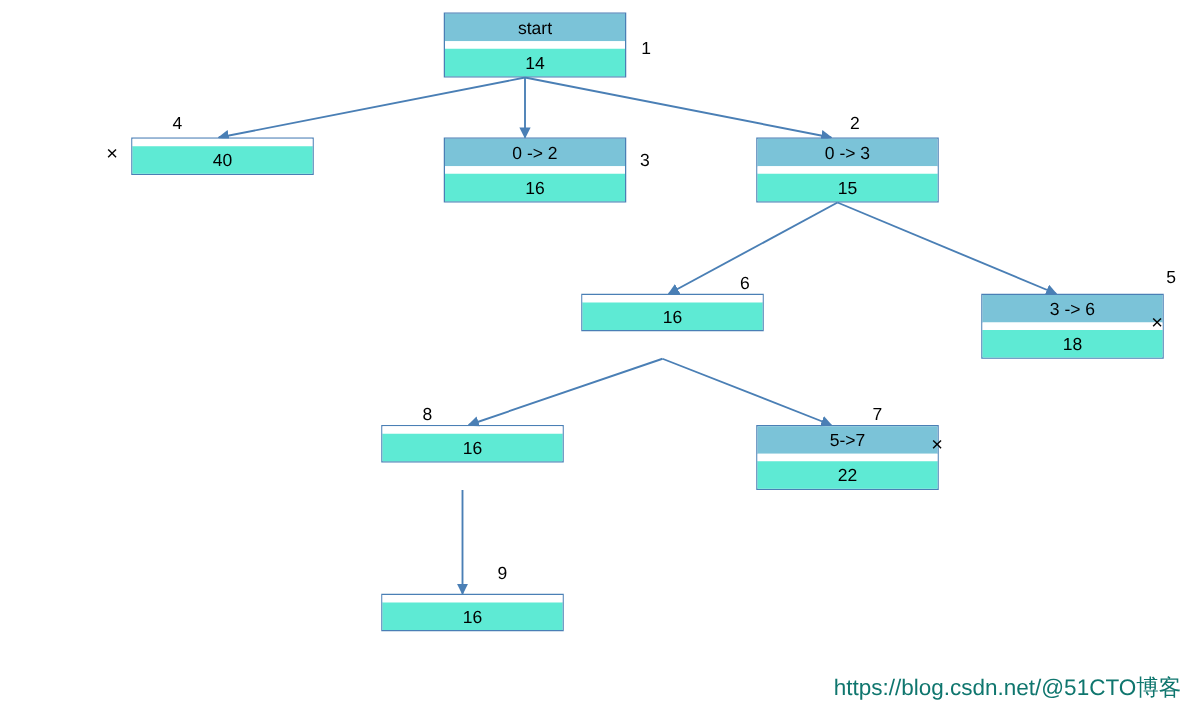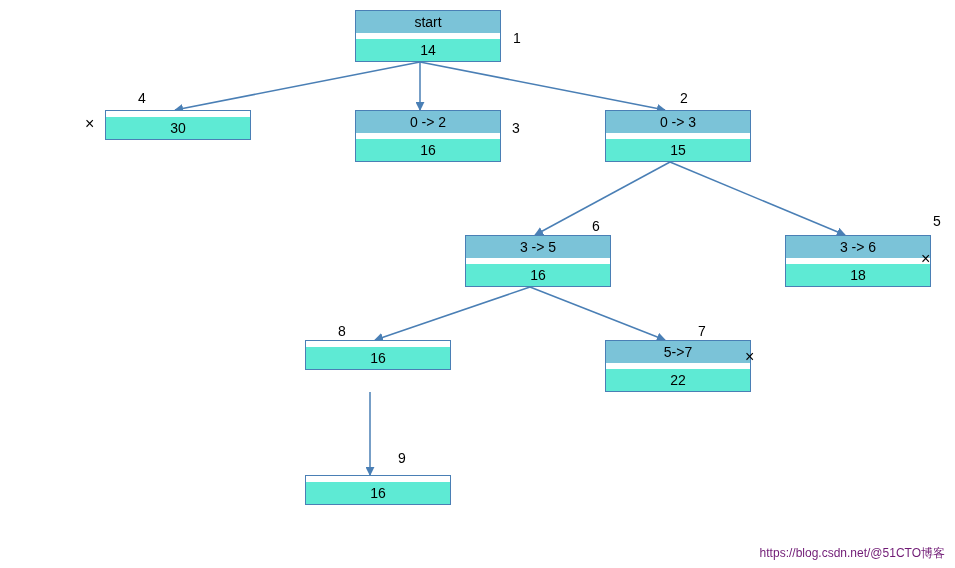--- a/index.html
+++ b/index.html
@@ -41,22 +41,22 @@
   }
   .cross {
     position: absolute;
     color: #000;
     font-size: 16px;
   }
   .watermark {
     position: absolute;
     right: 10px;
     bottom: 6px;
-    color: #701a75;
-    font-size: 12px;
+    color: #0f766e;
+    font-size: 18px;
   }
   svg.edges {
     position: absolute;
     left: 0; top: 0;
     width: 955px; height: 568px;
     pointer-events: none;
   }
 </style>
 </head>
 <body>
@@ -88,37 +88,36 @@
 </svg>
 
 <div class="node" style="left:355px; top:10px;">
   <div class="header">start</div>
   <div class="gap"></div>
   <div class="value">14</div>
 </div>
 
 <div class="node" style="left:105px; top:110px;">
   <div class="gap"></div>
-  <div class="value">30</div>
+  <div class="value">40</div>
 </div>
 
 <div class="node" style="left:355px; top:110px;">
   <div class="header">0 -&gt; 2</div>
   <div class="gap"></div>
   <div class="value">16</div>
 </div>
 
 <div class="node" style="left:605px; top:110px;">
   <div class="header">0 -&gt; 3</div>
   <div class="gap"></div>
   <div class="value">15</div>
 </div>
 
 <div class="node" style="left:465px; top:235px;">
-  <div class="header">3 -&gt; 5</div>
   <div class="gap"></div>
   <div class="value">16</div>
 </div>
 
 <div class="node" style="left:785px; top:235px;">
   <div class="header">3 -&gt; 6</div>
   <div class="gap"></div>
   <div class="value">18</div>
 </div>
 

